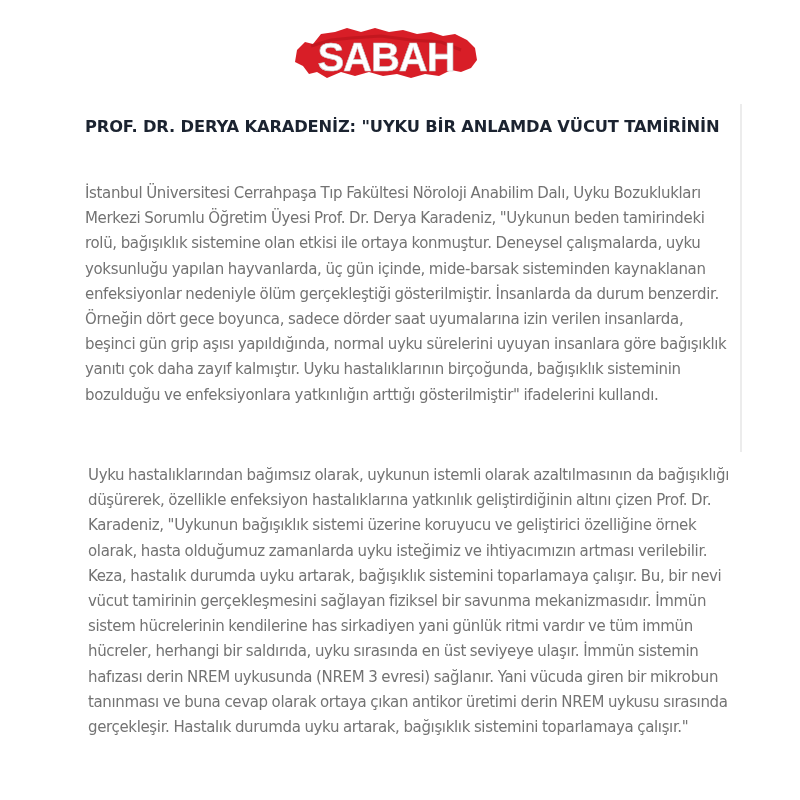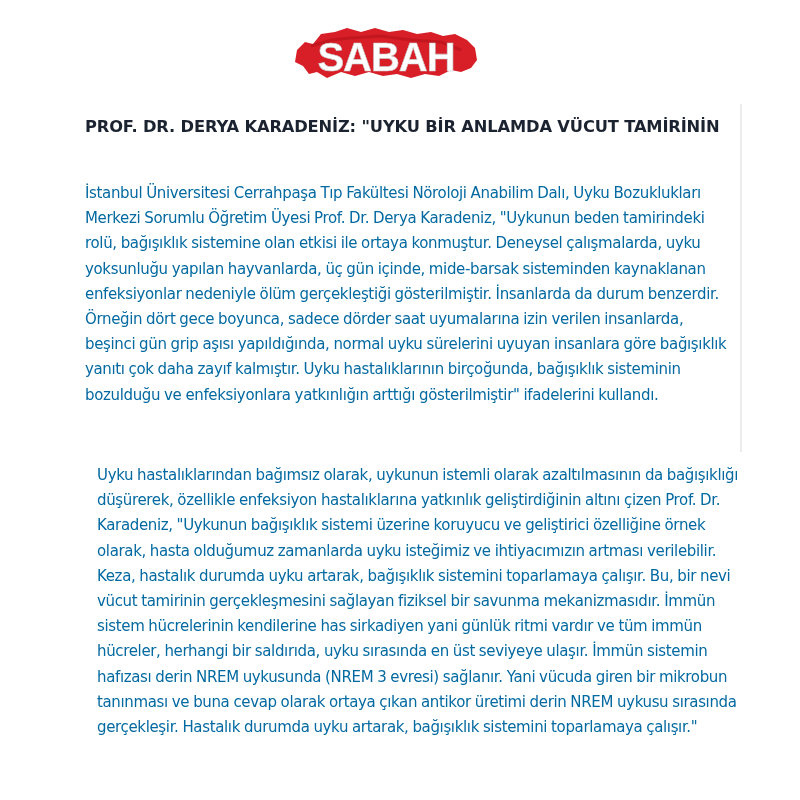--- a/index.html
+++ b/index.html
@@ -4,23 +4,23 @@
 <style>
   html, body { margin: 0; padding: 0; background: #ffffff; }
   body { width: 800px; height: 800px; position: relative; overflow: hidden; font-family: "DejaVu Sans", sans-serif; }
   .logo { position: absolute; left: 291px; top: 20px; width: 190px; height: 66px; }
   .logo svg { width: 100%; height: 100%; display: block; }
   .divider { position: absolute; left: 740px; top: 104px; width: 2px; height: 348px; background: #ececec; }
   .headline { position: absolute; left: 85px; top: 112px; width: 650px; margin: 0;
     font-family: "DejaVu Sans", sans-serif; font-weight: bold; font-size: 16.3px; line-height: 29px;
     color: #1b2330; letter-spacing: -0.15px; }
   .para { position: absolute; margin: 0; font-family: "DejaVu Sans", sans-serif; font-size: 15px;
-    line-height: 25.2px; color: #0369a1; letter-spacing: -0.35px; word-spacing: -0.5px; }
+    line-height: 25.2px; color: #737373; letter-spacing: -0.35px; word-spacing: -0.5px; }
   .p1 { left: 85px; top: 181px; width: 650px; }
-  .p2 { left: 88px; top: 463px; width: 652px; margin-left: 9px; }
+  .p2 { left: 88px; top: 463px; width: 652px; }
 </style>
 </head>
 <body>
 
 <div class="logo">
   <svg viewBox="0 0 190 66">
     <path d="M6,30 L14,22 L22,24 L30,14 L44,12 L56,8 L70,12 L84,8 L98,12 L112,10 L126,14 L140,12 L152,16 L164,14 L176,20 L184,28 L186,40 L180,48 L170,52 L160,50 L148,56 L134,54 L120,58 L106,54 L92,56 L78,52 L64,56 L50,52 L36,58 L26,52 L18,54 L12,46 L4,42 Z" fill="#d81e27"></path>
     <path d="M20,26 L40,20 L60,18 L90,16 L120,20 L150,22 L170,30" stroke="#b5121b" stroke-width="3" fill="none" opacity="0.6"></path>
     <text x="95" y="51" text-anchor="middle" font-family="Liberation Sans, sans-serif" font-weight="bold" font-size="40" fill="#ffffff" stroke="#c9c9c9" stroke-width="0.6" letter-spacing="-1">SABAH</text>
   </svg>

